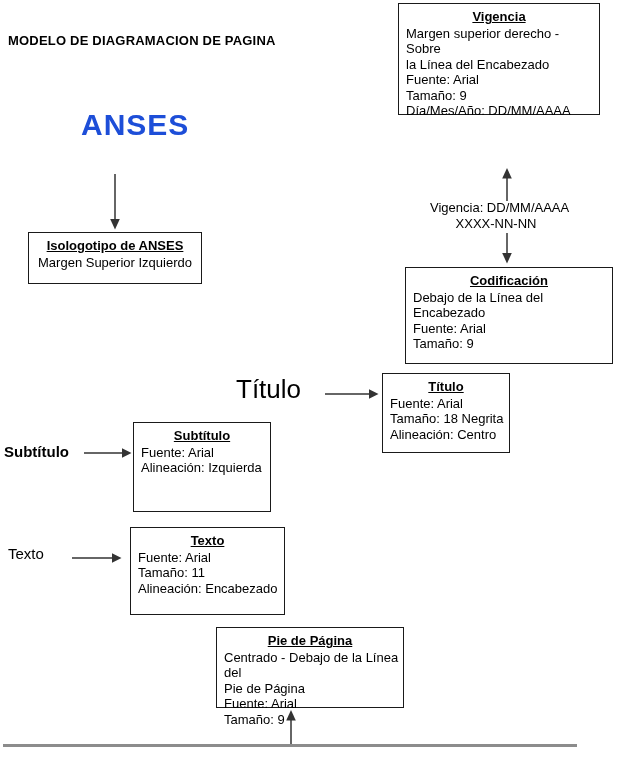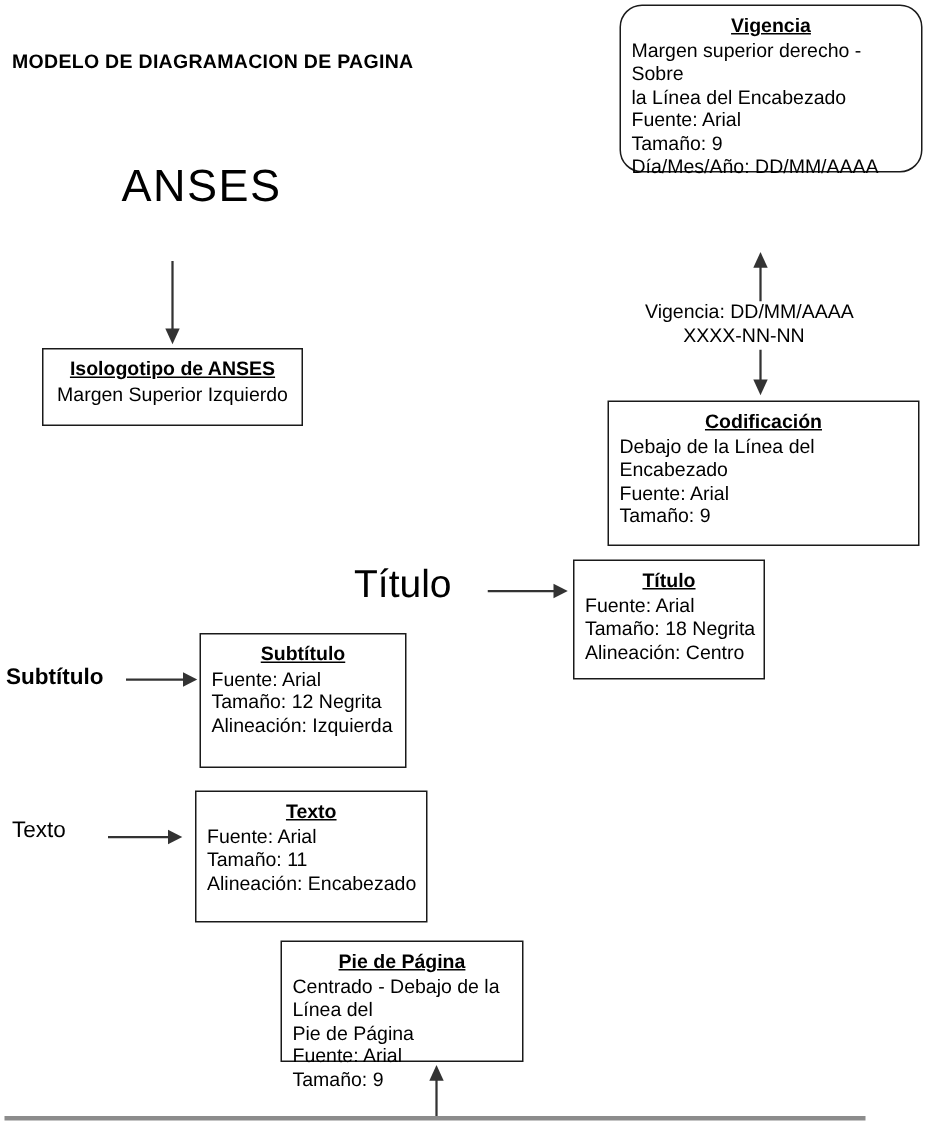--- a/index.html
+++ b/index.html
@@ -3,21 +3,21 @@
 <meta charset="utf-8">
 <style>
   html,body{margin:0;padding:0;background:#fff;}
   #page{
     position:relative;width:622px;height:765px;background:#ffffff;
     font-family:"Liberation Sans","DejaVu Sans",sans-serif;color:#000;
     overflow:hidden;
   }
   .abs{position:absolute;}
   .main-title{font-size:13px;font-weight:bold;letter-spacing:.2px;white-space:nowrap;}
-  .logo{font-size:30px;font-weight:normal;color:#000000;letter-spacing:1px;white-space:nowrap;}
+  .logo{font-size:30px;font-weight:bold;color:#1d4ed8;letter-spacing:1px;white-space:nowrap;}
   .note-box{
     position:absolute;border:1.5px solid #1a1a1a;background:#fff;
     font-size:13px;line-height:15.5px;box-sizing:border-box;padding-top:5px;
   }
   .note-box .box-title{
     font-weight:bold;text-align:center;text-decoration:underline;
     margin-bottom:1px;
   }
   .note-box .box-line{padding-left:7px;padding-right:2px;}
   .note-box.centered .box-line{padding-left:2px;text-align:center;}
@@ -31,21 +31,21 @@
 </style>
 </head>
 <body>
 
 <div id="page">
 
   <div class="abs main-title" style="left:8px;top:33px;">MODELO DE DIAGRAMACION DE PAGINA</div>
 
   <div class="abs logo" style="left:81px;top:108px;">ANSES</div>
 
-  <div class="note-box" style="left:413px;top:3px;width:202px;height:112px;border-radius:15px;">
+  <div class="note-box" style="left:398px;top:3px;width:202px;height:112px;">
     <div class="box-title">Vigencia</div>
     <div class="box-line">Margen superior derecho - Sobre</div>
     <div class="box-line">la Línea del Encabezado</div>
     <div class="box-line">Fuente: Arial</div>
     <div class="box-line">Tamaño: 9</div>
     <div class="box-line">Día/Mes/Año: DD/MM/AAAA</div>
   </div>
 
   <svg class="arrow" style="left:109px;top:174px;" width="12" height="56">
     <line x1="6" y1="0" x2="6" y2="46" stroke="#333" stroke-width="1.5"></line>
@@ -95,38 +95,37 @@
 
   <div class="abs side-label-bold" style="left:4px;top:443px;">Subtítulo</div>
   <svg class="arrow" style="left:84px;top:447px;" width="48" height="12">
     <line x1="0" y1="6" x2="39" y2="6" stroke="#333" stroke-width="1.5"></line>
     <polygon points="38,1.2 38,10.8 47.5,6" fill="#333"></polygon>
   </svg>
 
   <div class="note-box" style="left:133px;top:422px;width:138px;height:90px;">
     <div class="box-title">Subtítulo</div>
     <div class="box-line">Fuente: Arial</div>
-    <div class="box-line">Tamaño: 12 Negrita</div>
     <div class="box-line">Alineación: Izquierda</div>
   </div>
 
   <div class="abs side-label" style="left:8px;top:545px;">Texto</div>
   <svg class="arrow" style="left:72px;top:552px;" width="50" height="12">
     <line x1="0" y1="6" x2="41" y2="6" stroke="#333" stroke-width="1.5"></line>
     <polygon points="40,1.2 40,10.8 49.5,6" fill="#333"></polygon>
   </svg>
 
   <div class="note-box" style="left:130px;top:527px;width:155px;height:88px;">
     <div class="box-title">Texto</div>
     <div class="box-line">Fuente: Arial</div>
     <div class="box-line">Tamaño: 11</div>
     <div class="box-line">Alineación: Encabezado</div>
   </div>
 
-  <div class="note-box" style="left:187px;top:627px;width:162px;height:81px;">
+  <div class="note-box" style="left:216px;top:627px;width:188px;height:81px;">
     <div class="box-title">Pie de Página</div>
     <div class="box-line">Centrado - Debajo de la Línea del</div>
     <div class="box-line">Pie de Página</div>
     <div class="box-line">Fuente: Arial</div>
     <div class="box-line">Tamaño: 9</div>
   </div>
 
   <svg class="arrow" style="left:285px;top:710px;" width="12" height="36">
     <polygon points="6,0 1.2,10.5 10.8,10.5" fill="#333"></polygon>
     <line x1="6" y1="9" x2="6" y2="36" stroke="#333" stroke-width="1.5"></line>

